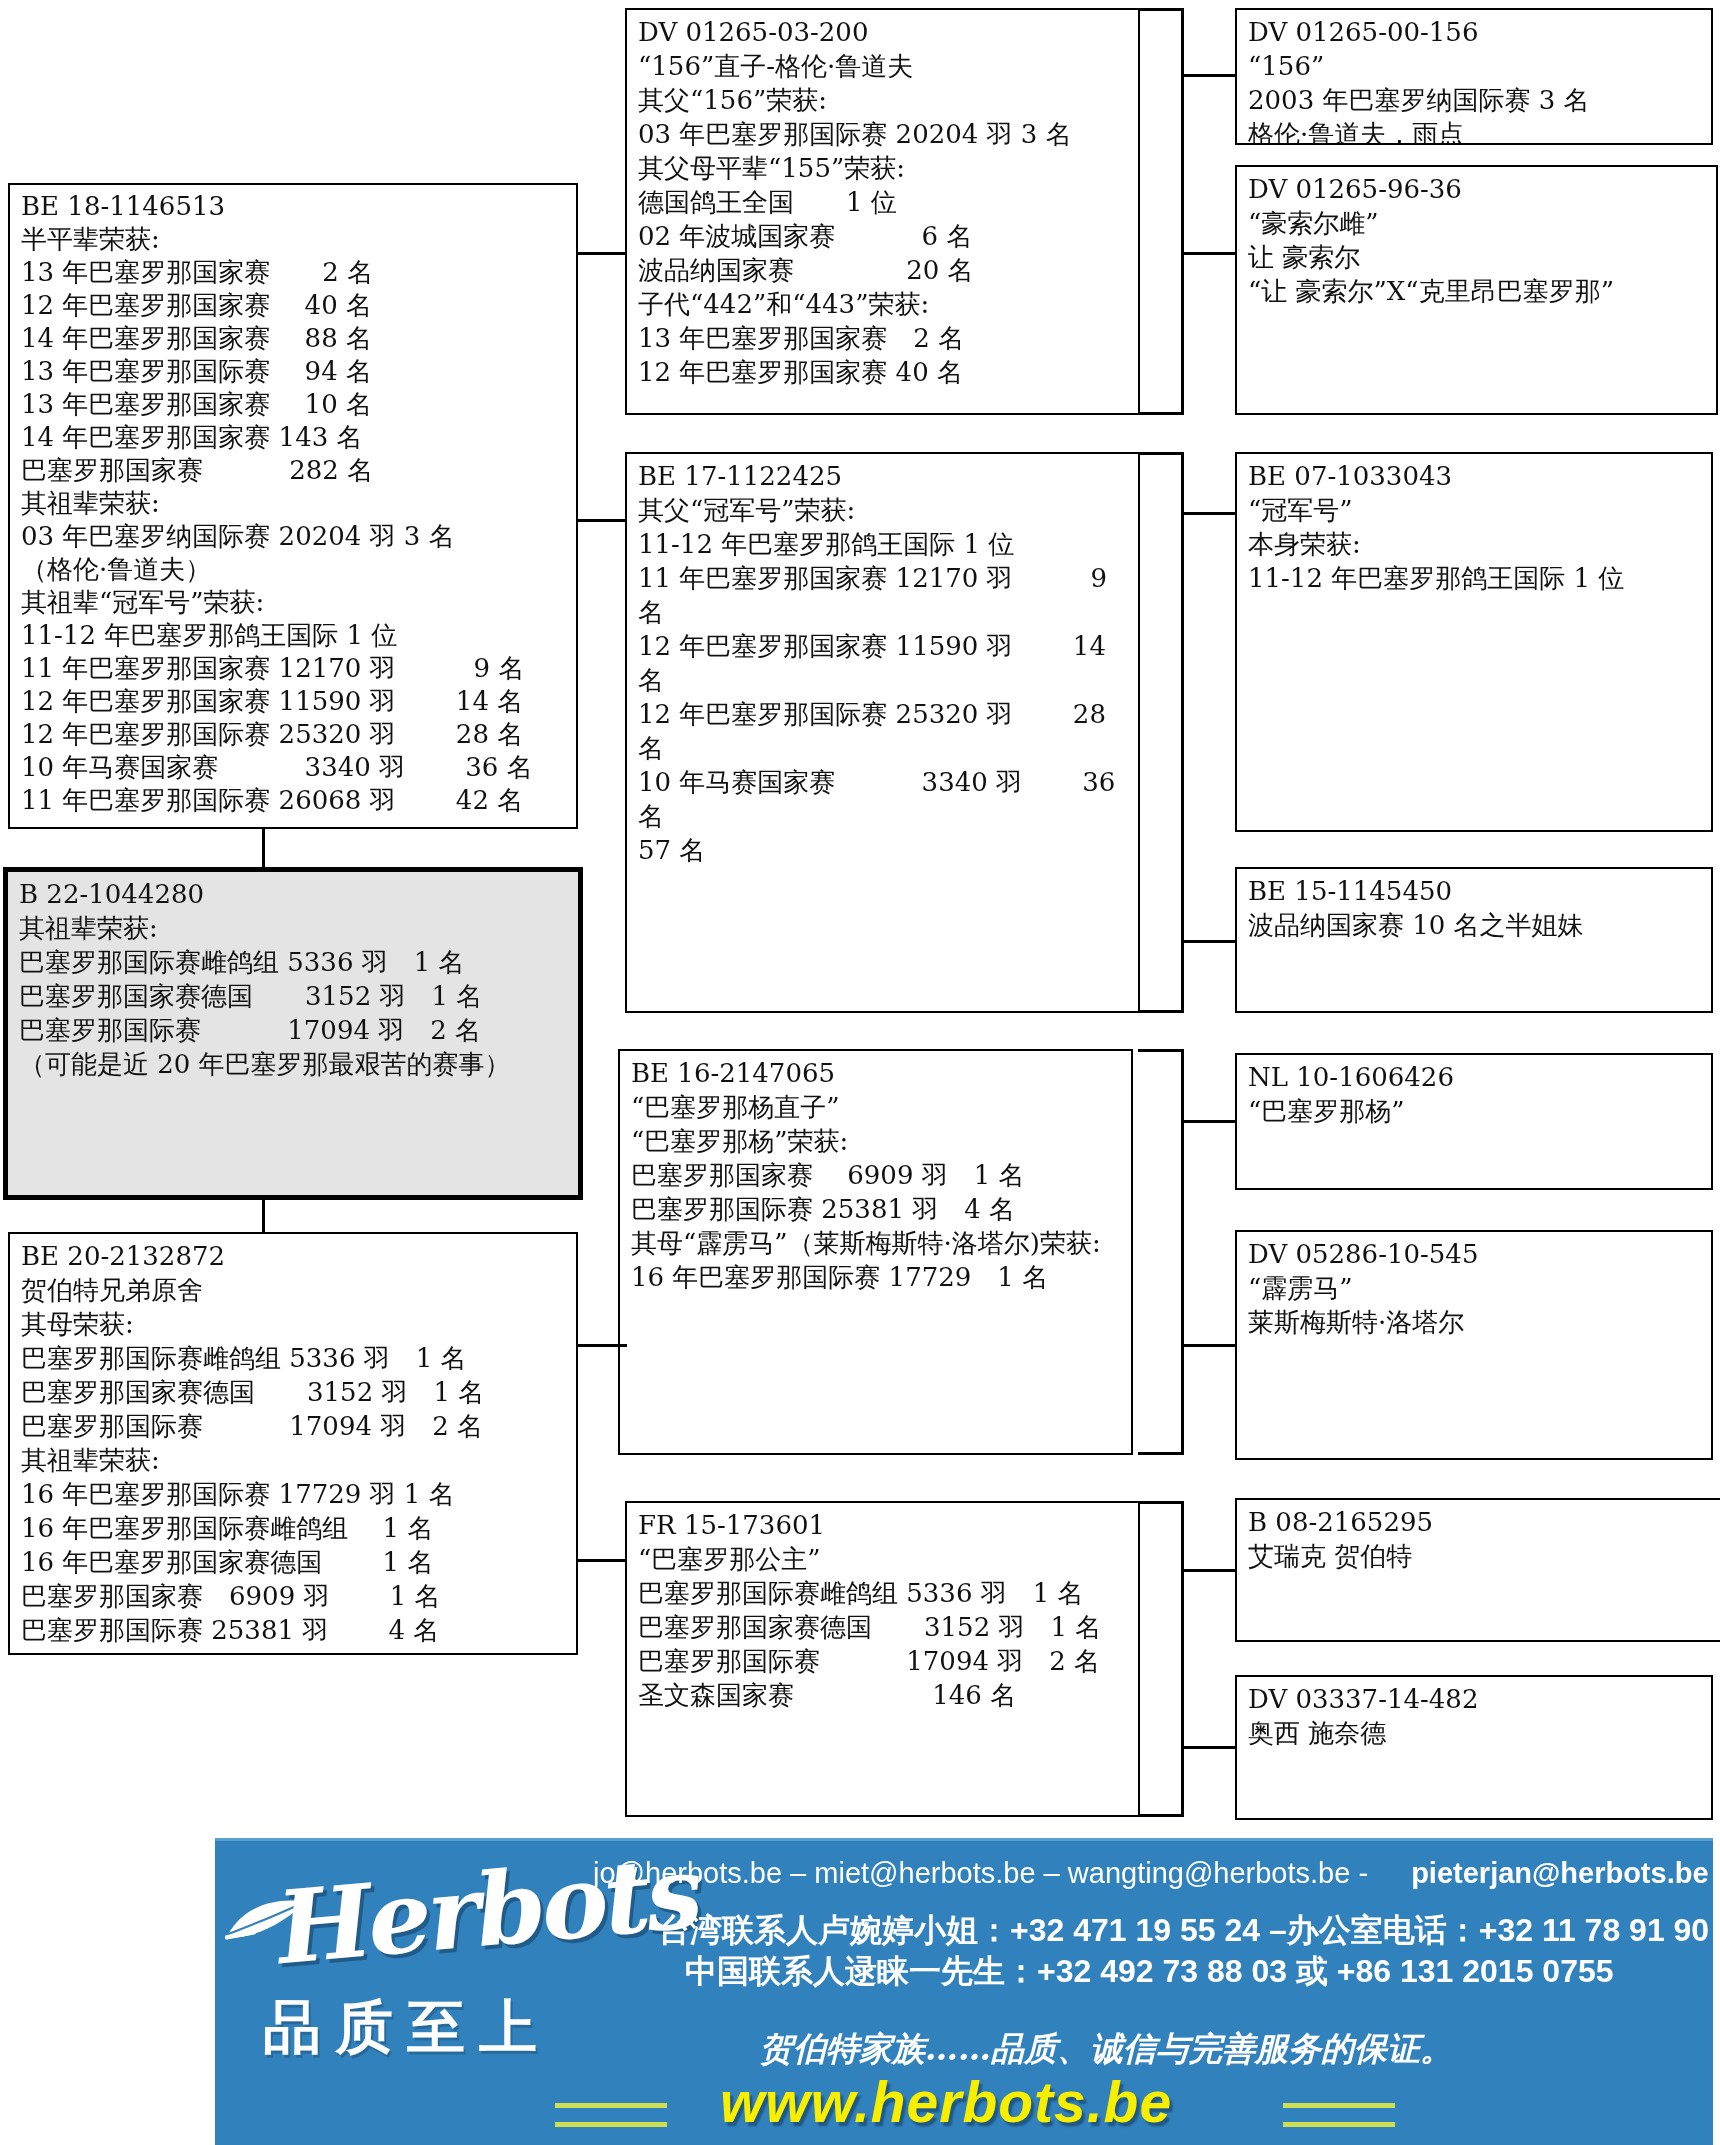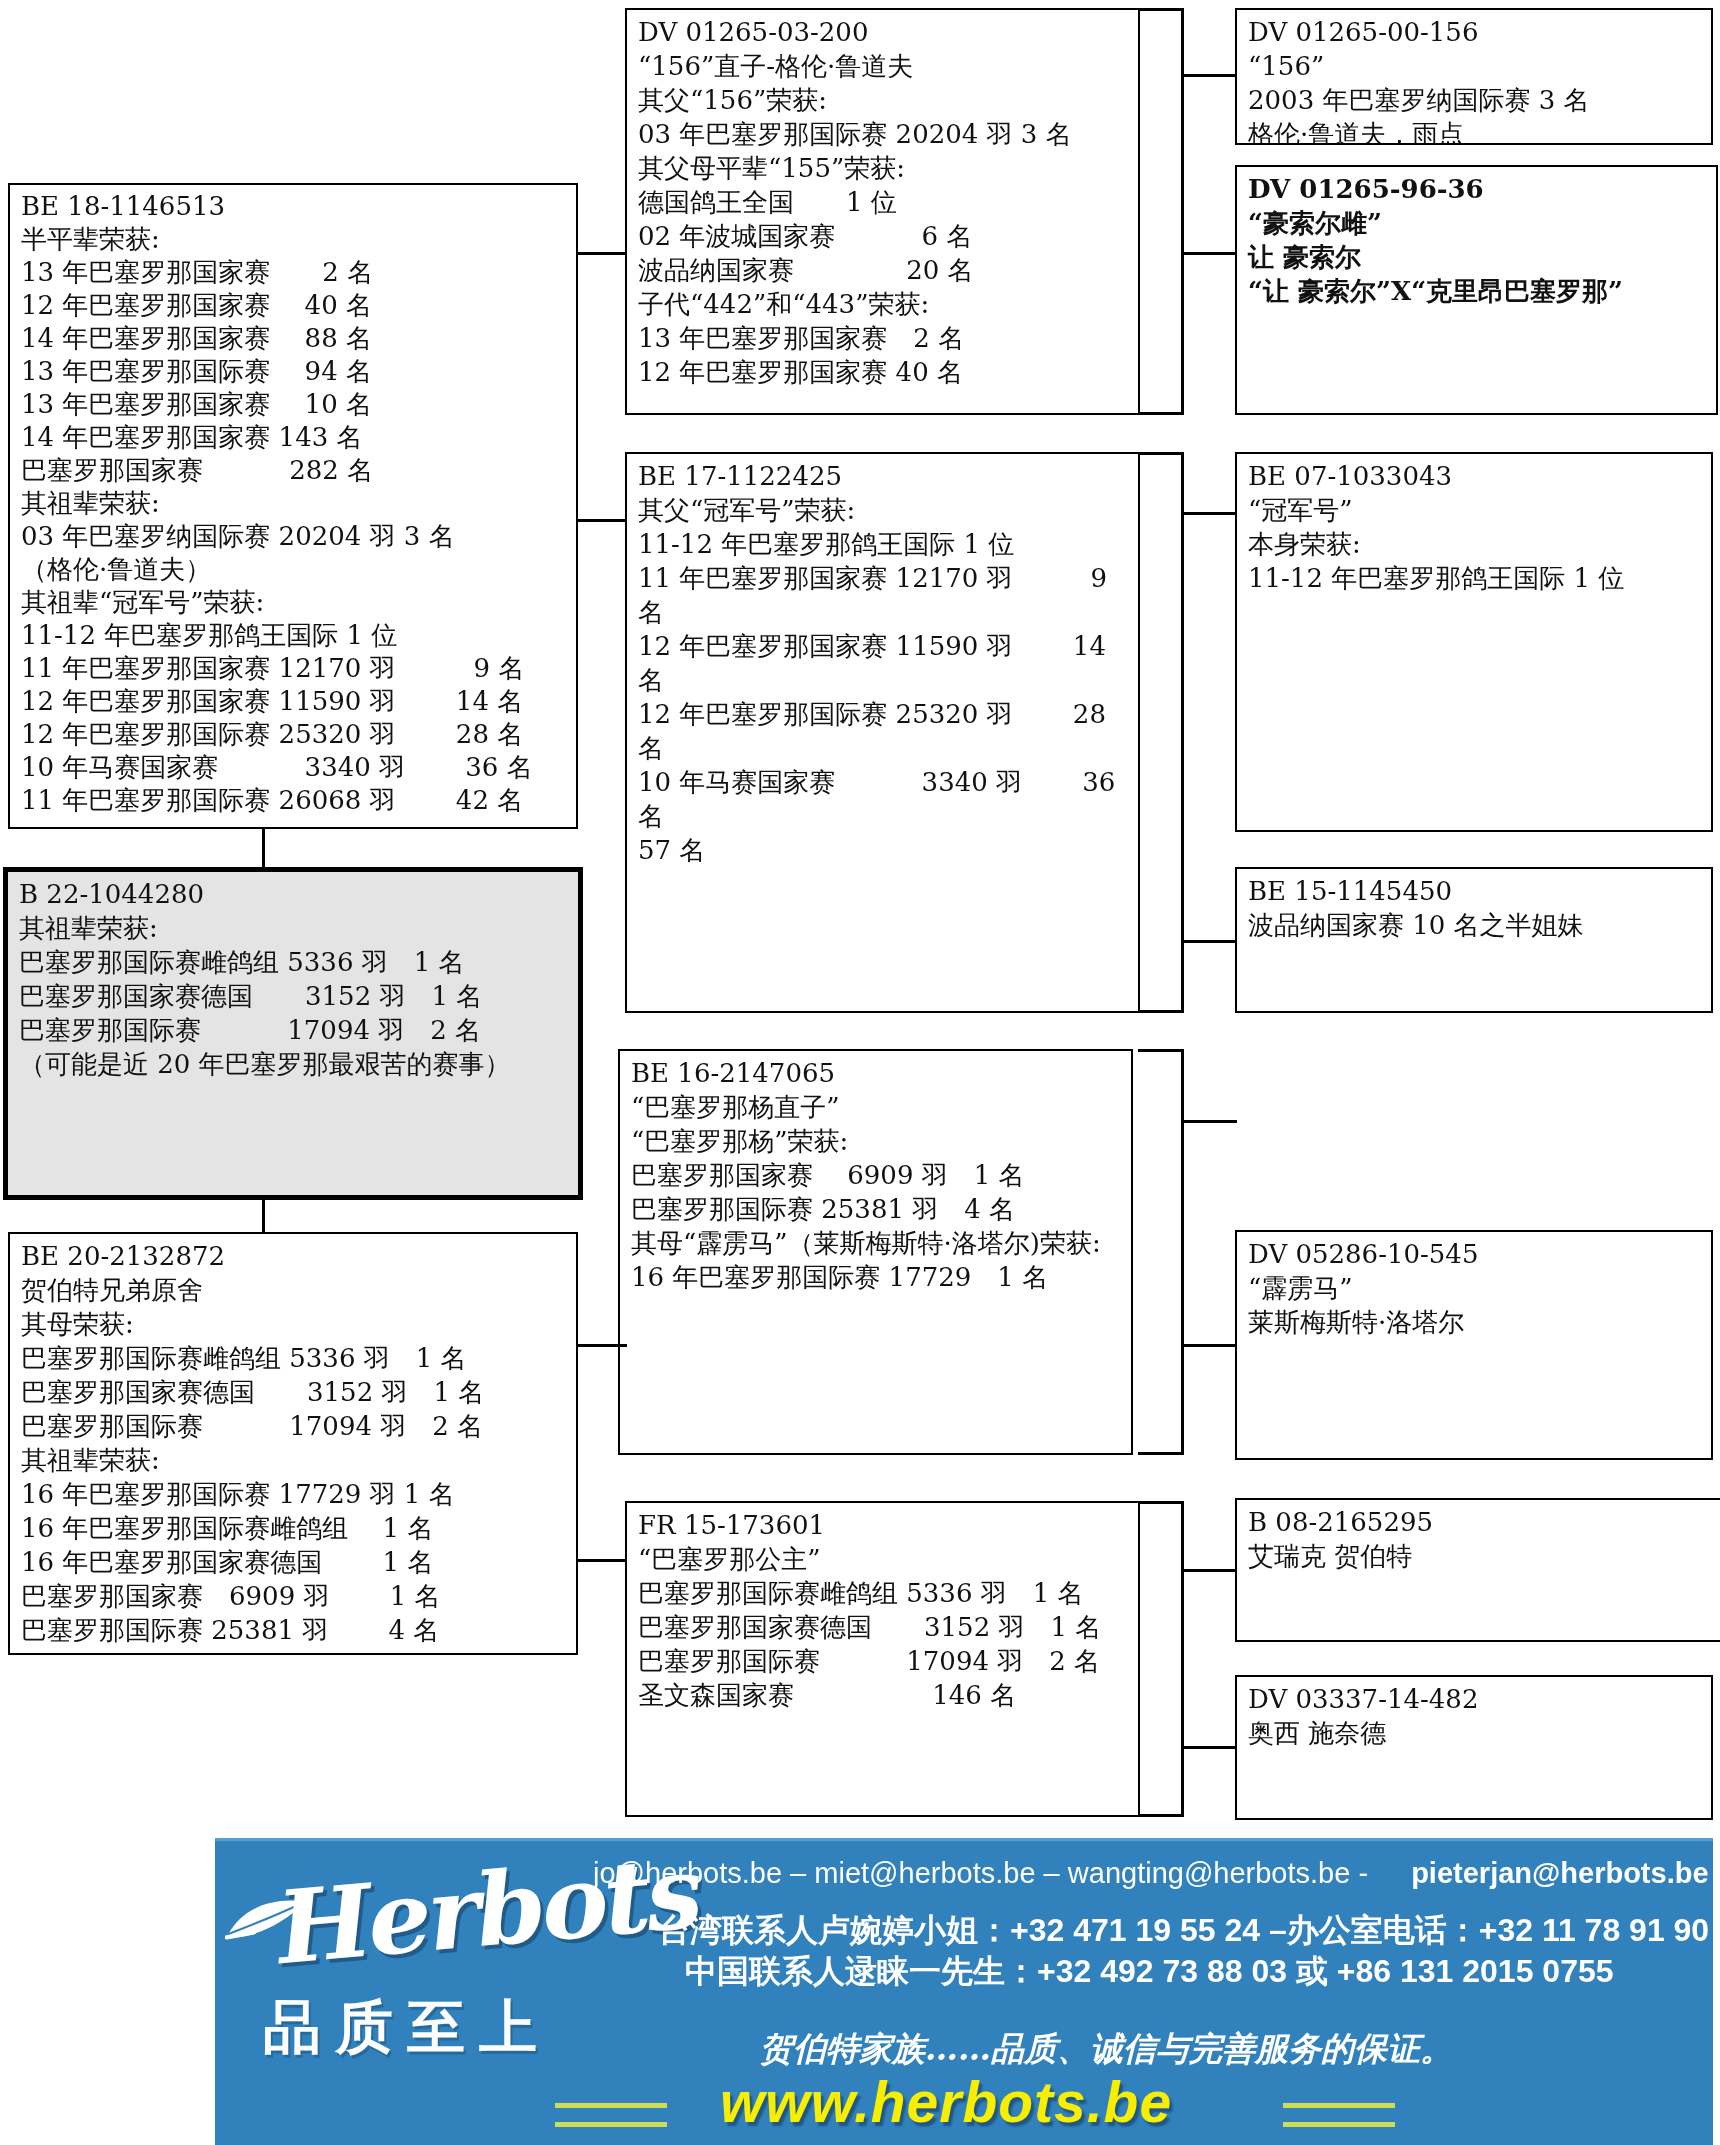--- a/index.html
+++ b/index.html
@@ -8,21 +8,21 @@
   .pbox{position:absolute;border:2px solid #000;background:#fff;box-sizing:border-box;
         padding:5px 11px;font-size:26px;line-height:34px;white-space:pre-line;overflow:hidden;}
   #box-be18{left:8px;top:183px;width:570px;height:646px;line-height:33px;}
   #box-b22{left:3px;top:867px;width:580px;height:333px;border:5px solid #000;background:#e4e4e4;}
   #box-be20{left:8px;top:1232px;width:570px;height:423px;}
   #box-dv03200{left:625px;top:8px;width:515px;height:407px;}
   #box-be17{left:625px;top:452px;width:515px;height:561px;}
   #box-be16{left:618px;top:1049px;width:515px;height:406px;}
   #box-fr15{left:625px;top:1501px;width:515px;height:316px;}
   #box-dv00156{left:1235px;top:8px;width:478px;height:137px;}
-  #box-dv9636{left:1235px;top:165px;width:483px;height:250px;font-weight:bold;}
+  #box-dv9636{left:1235px;top:165px;width:483px;height:250px;}
   #box-be07{left:1235px;top:452px;width:478px;height:380px;}
   #box-be15{left:1235px;top:867px;width:478px;height:146px;}
   #box-nl10{left:1235px;top:1053px;width:478px;height:137px;}
   #box-dv05286{left:1235px;top:1230px;width:478px;height:230px;}
   #box-b08{left:1235px;top:1498px;width:548px;height:144px;}
   #box-dv03337{left:1235px;top:1675px;width:478px;height:145px;}
   .hl{position:absolute;height:3px;background:#000;}
   .vl{position:absolute;width:3px;background:#000;}
   
   .footer{position:absolute;left:215px;top:1838px;width:1498px;height:307px;background:#3181bd;
@@ -134,20 +134,22 @@
   <div class="pbox" id="box-dv9636">DV 01265-96-36
 “豪索尔雌”
 让 豪索尔
 “让 豪索尔”X“克里昂巴塞罗那”</div>
   <div class="pbox" id="box-be07">BE 07-1033043
 “冠军号”
 本身荣获:
 11-12 年巴塞罗那鸽王国际 1 位</div>
   <div class="pbox" id="box-be15">BE 15-1145450
 波品纳国家赛 10 名之半姐妹</div>
+  <div class="pbox" id="box-nl10">NL 10-1606426
+“巴塞罗那杨”</div>
   <div class="pbox" id="box-dv05286">DV 05286-10-545
 “霹雳马”
 莱斯梅斯特·洛塔尔</div>
   <div class="pbox" id="box-b08">B 08-2165295
 艾瑞克 贺伯特</div>
   <div class="pbox" id="box-dv03337">DV 03337-14-482
 奥西 施奈德</div>
 
   <div class="hl" style="left:576px;top:252px;width:51px;"></div>
   <div class="hl" style="left:576px;top:519px;width:51px;"></div>

